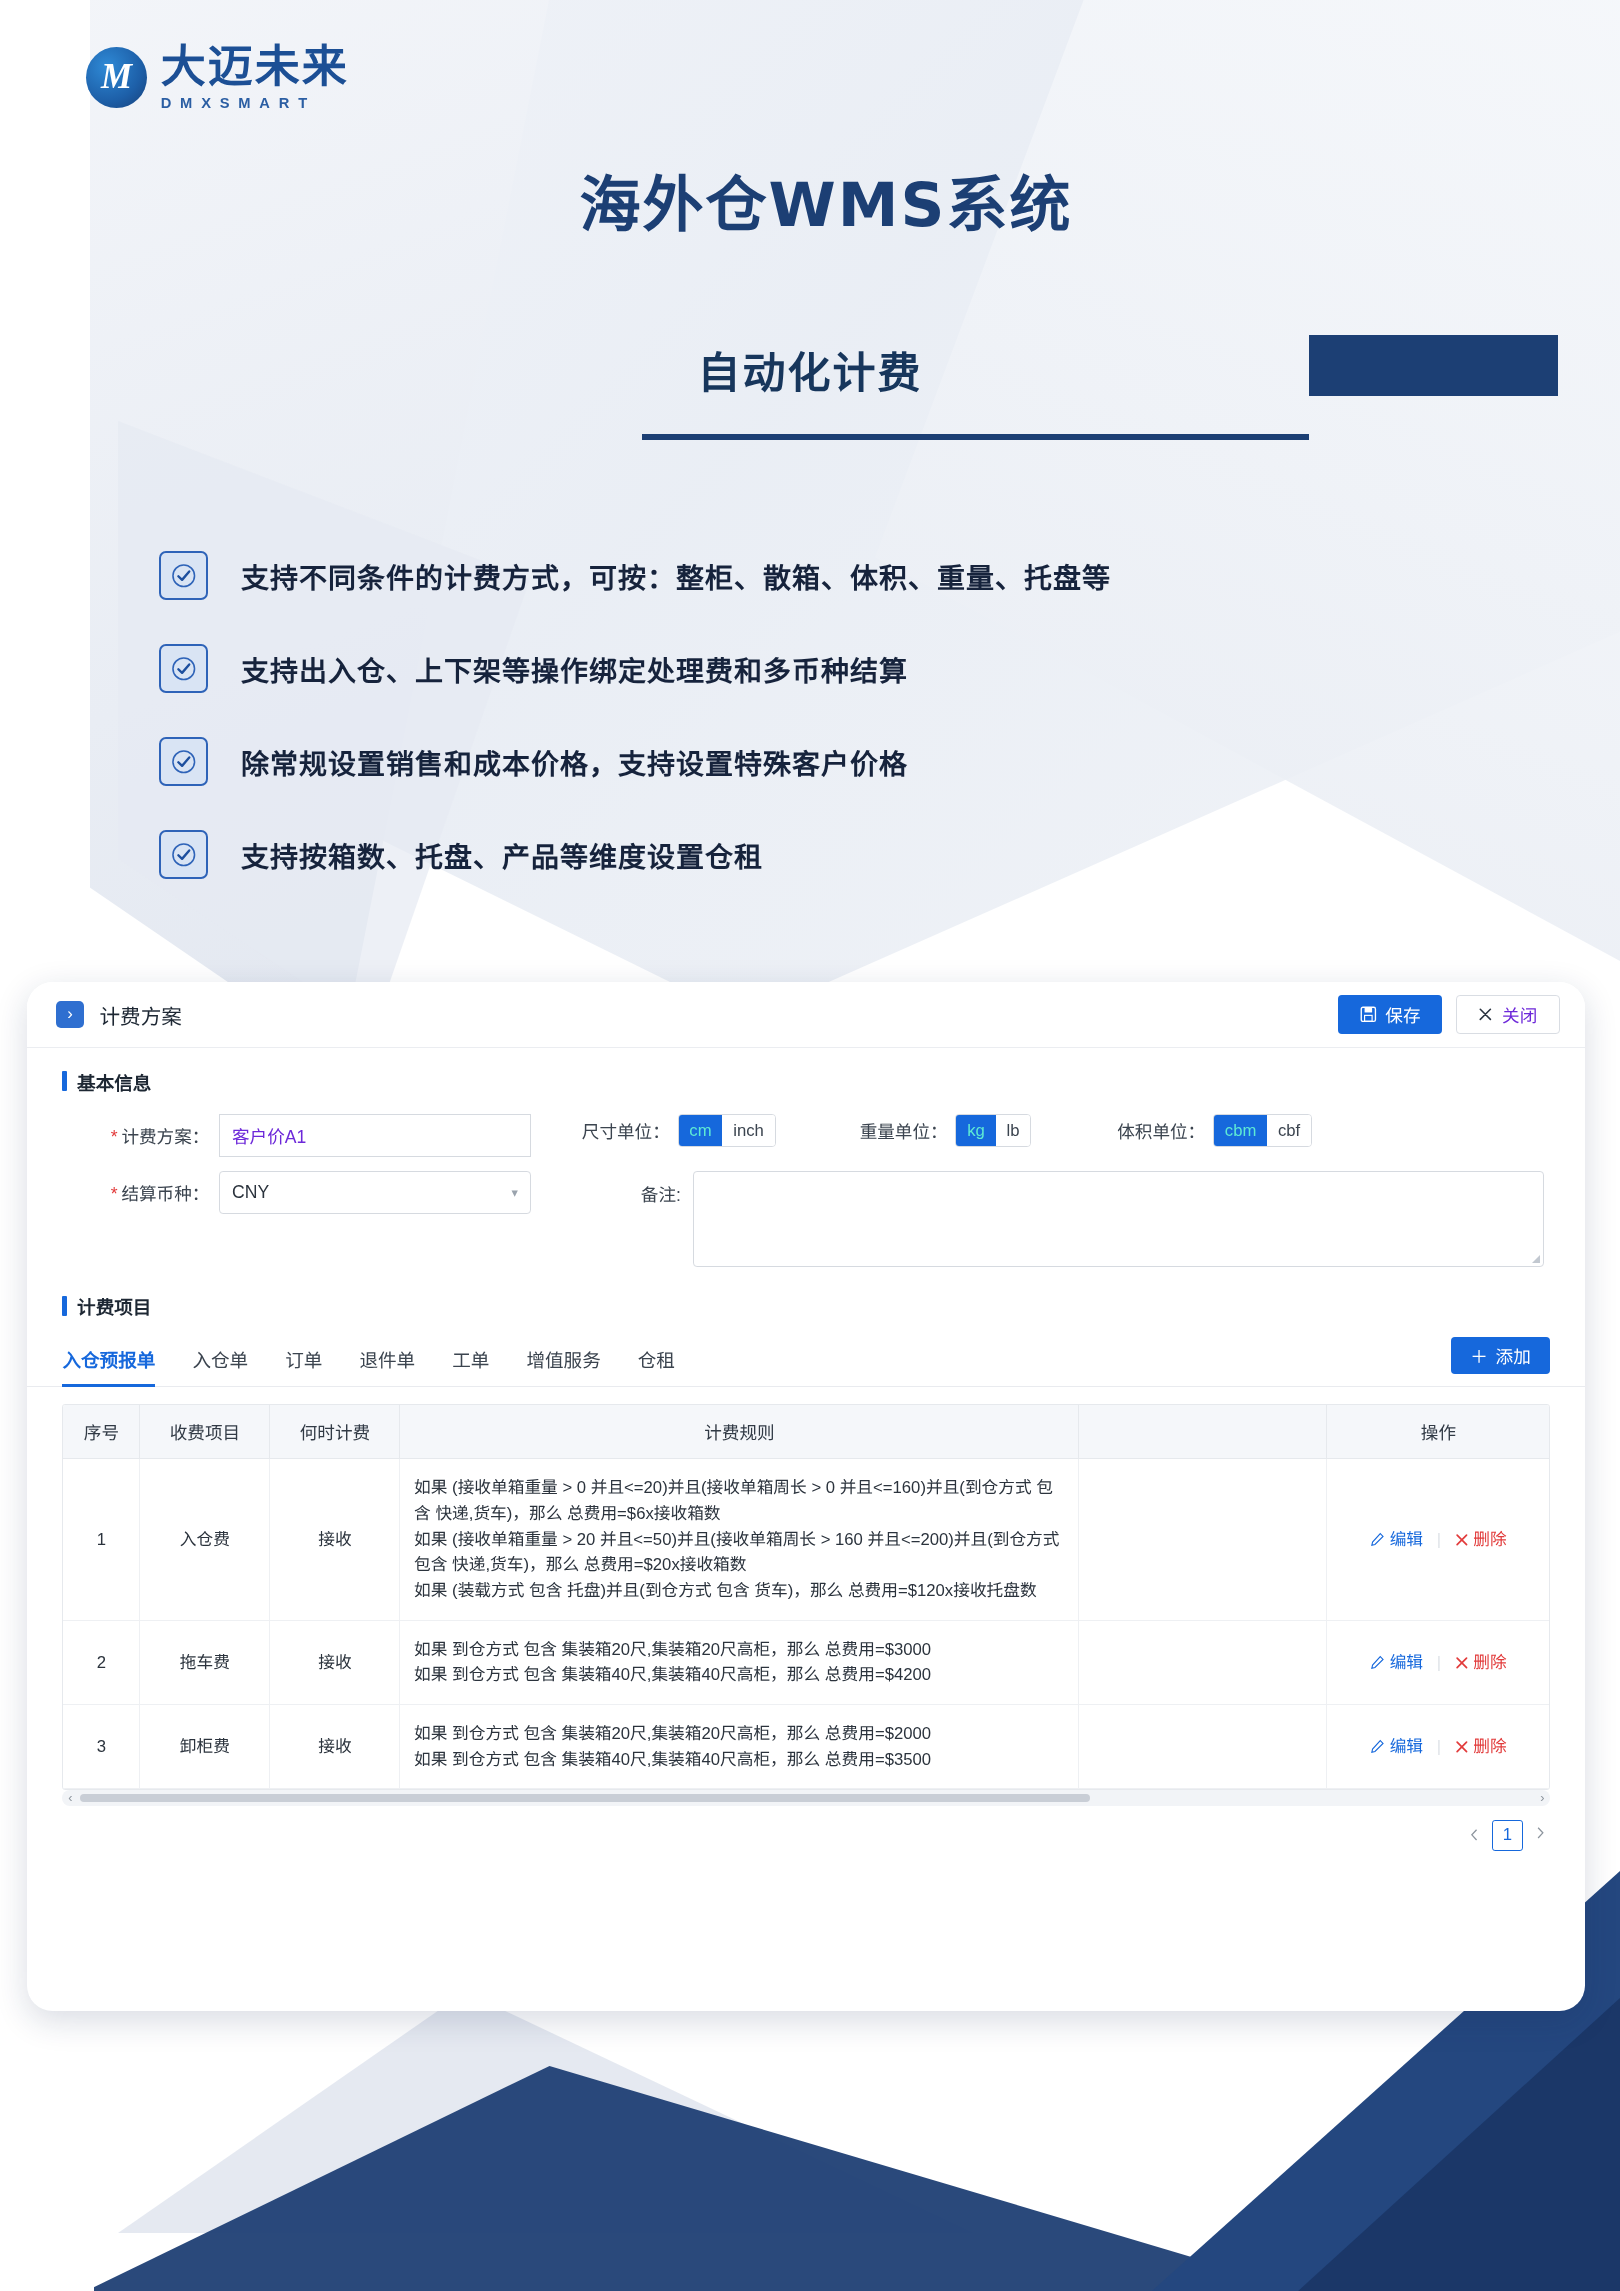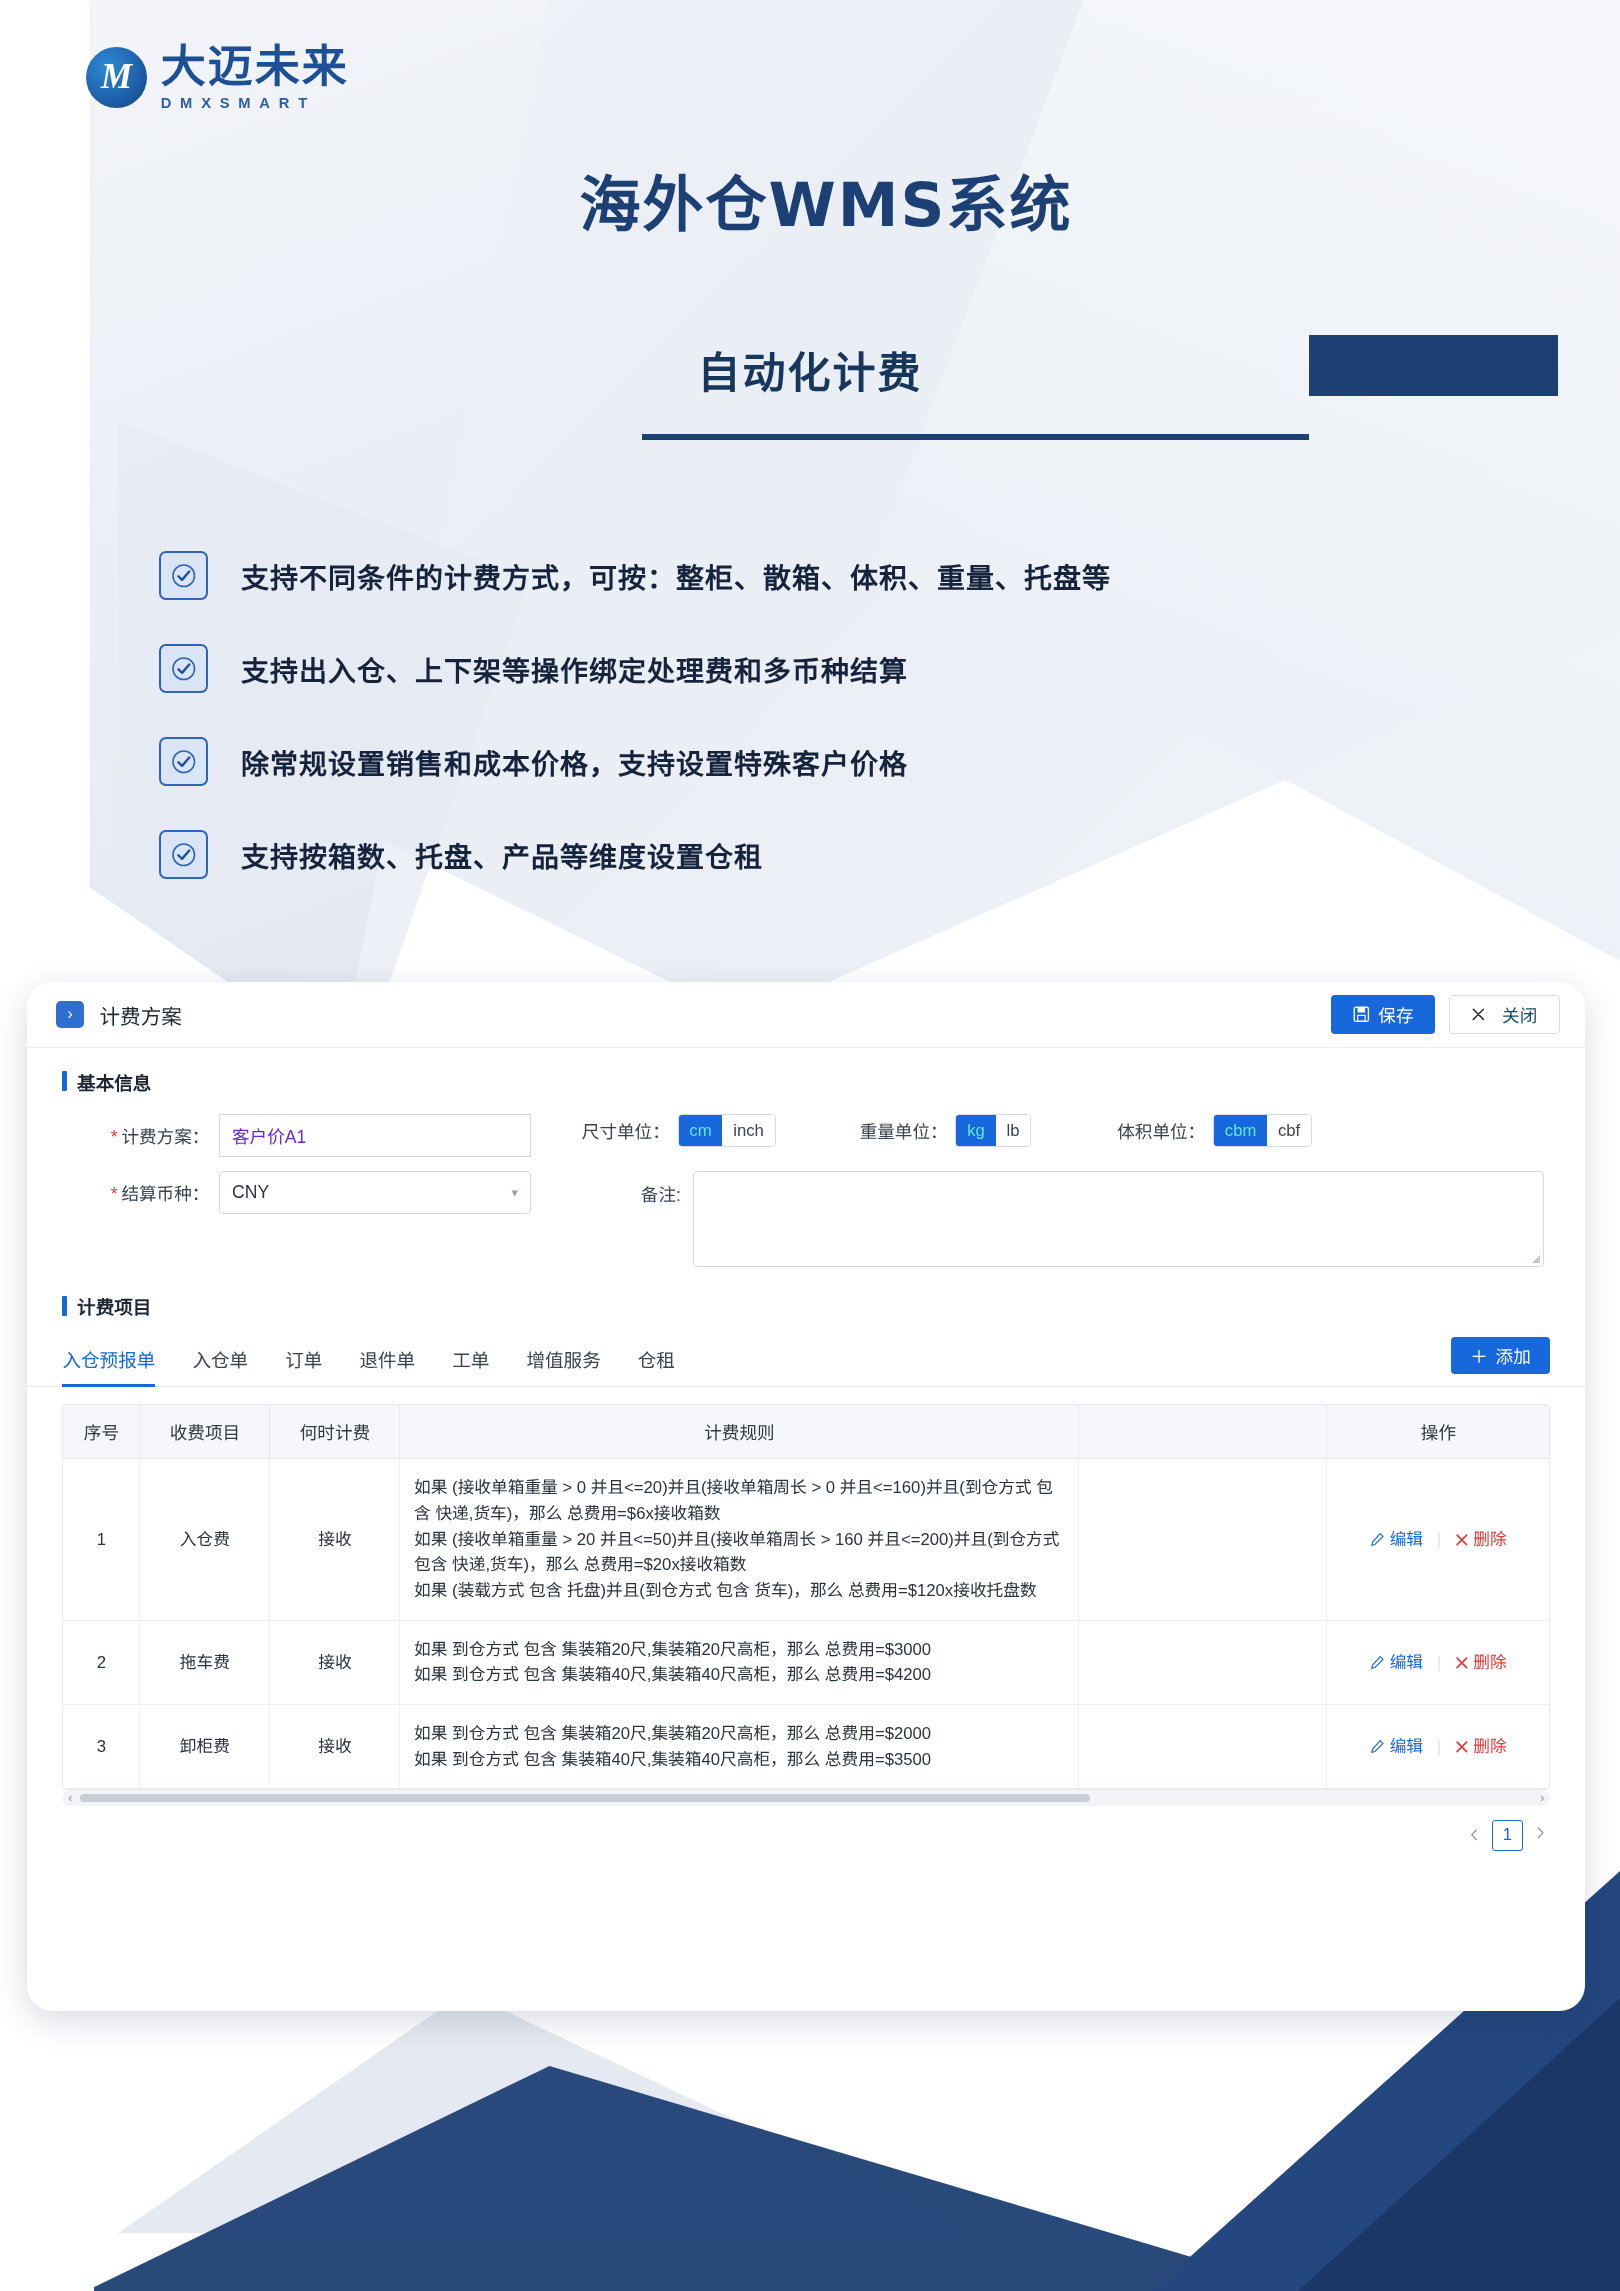--- a/index.html
+++ b/index.html
@@ -258,28 +258,28 @@
     border-radius: 3.9px;
     height: 39px;
     padding: 0 21.6px;
     font-size: 17.6px;
     display: flex; align-items: center; gap: 8.8px;
     cursor: pointer;
     font-family: "Liberation Sans", sans-serif;
   }
   .btn-close {
     background: #ffffff;
-    color: #0c4a6e;
+    color: #6d28d9;
     border: 1px solid #d9dde3;
     border-radius: 3.9px;
     height: 39px;
     padding: 0 21.6px;
     font-size: 17.6px;
     margin-left: 13.7px;
-    display: flex; align-items: center; gap: 16px;
+    display: flex; align-items: center; gap: 9px;
     cursor: pointer;
     font-family: "Liberation Sans", sans-serif;
   }
 
   .section-head {
     display: flex;
     align-items: center;
     gap: 9.8px;
     padding: 19.6px 0 5.9px 35px;
   }
@@ -384,21 +384,21 @@
     font-size: 18.6px;
     color: #3b444f;
     padding: 11.8px 0 13.7px 0;
     margin-right: 37px;
     cursor: pointer;
     position: relative;
     white-space: nowrap;
   }
   .tab.active {
     color: #1668dc;
-    font-weight: normal;
+    font-weight: bold;
   }
   .tab.active::after {
     content: "";
     position: absolute;
     left: 0; right: 0; bottom: -1px;
     height: 2.9px;
     background: #1668dc;
   }
   .btn-add {
     position: absolute;

